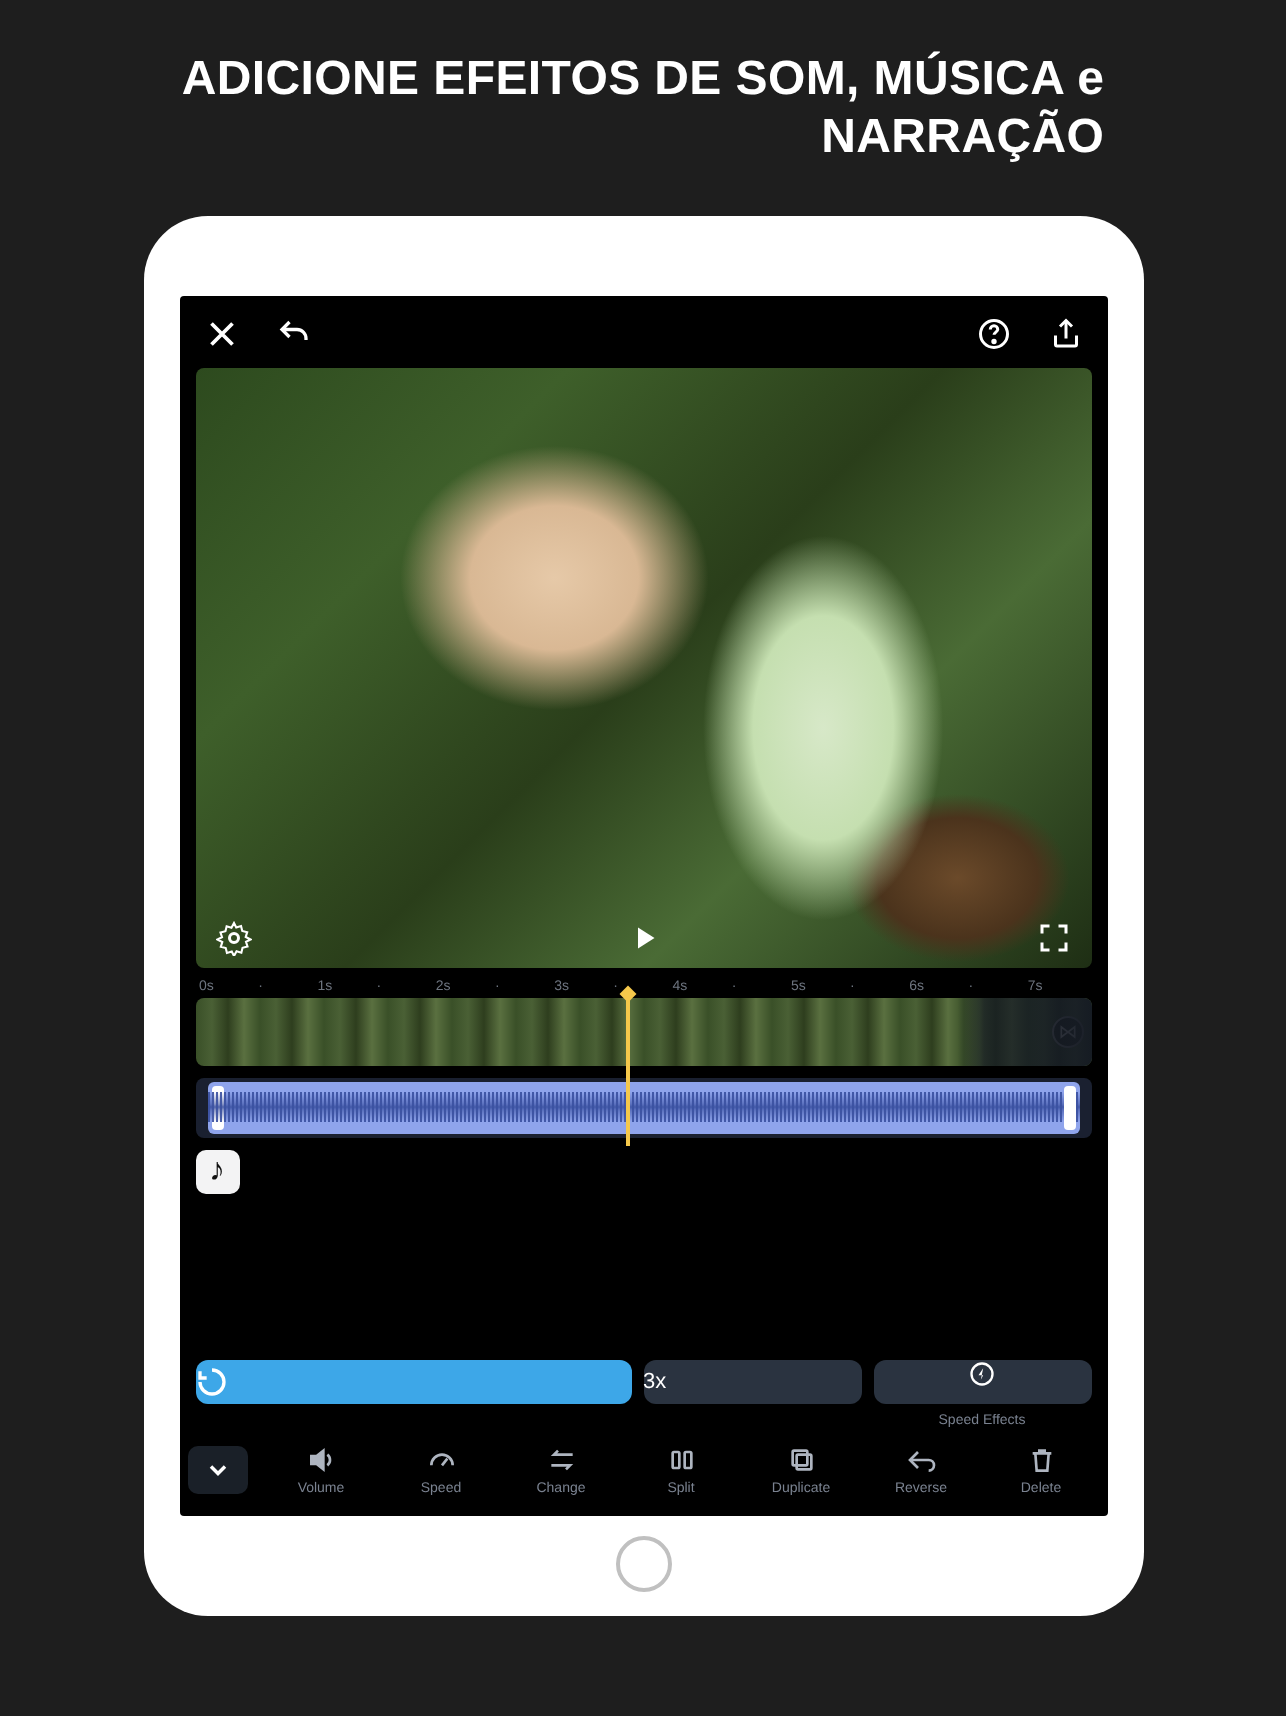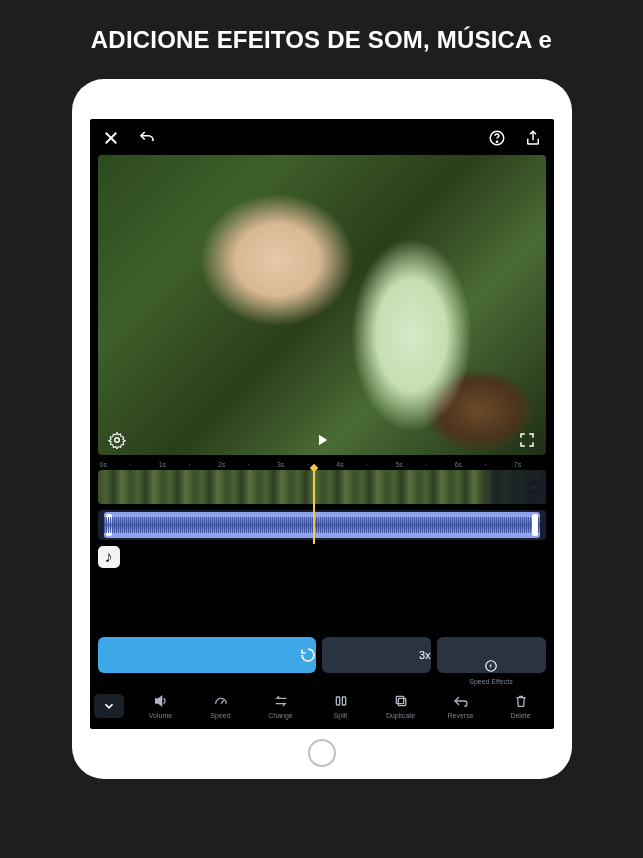--- a/index.html
+++ b/index.html
@@ -183,25 +183,25 @@
 
   
   .spacer{ flex:1; }
   .speedrow{
     margin: 18px 8px 0 8px;
     display:flex;
     gap:6px;
     align-items:flex-start;
   }
   .pill{
-    height:36px;
+    height:22px;
     border-radius:6px;
     display:flex;
     align-items:center;
-    justify-content:flex-end;
+    justify-content:flex-start;
     color:#fff;
     font-size:11px;
     position:relative;
   }
   .pill-reset{
     flex:2;
     background:#3da7e8;
   }
   .pill-3x{
     flex:1;
@@ -248,20 +248,21 @@
   .tool-label{
     font-size:7px;
     color:#7a8290;
   }
 </style>
 </head>
 <body>
 
 <div class="headline">
   <div>ADICIONE EFEITOS DE SOM, MÚSICA e</div>
+  <div>NARRAÇÃO</div>
 </div>
 
 <div class="tablet">
   <div class="screen">
 
     <div class="topbar">
       <div class="topbar-left">
         <div class="icon-btn">
           <svg viewBox="0 0 24 24" fill="none" stroke="currentColor" stroke-width="2.5">
               <path d="M5 5l14 14M19 5L5 19"></path>

